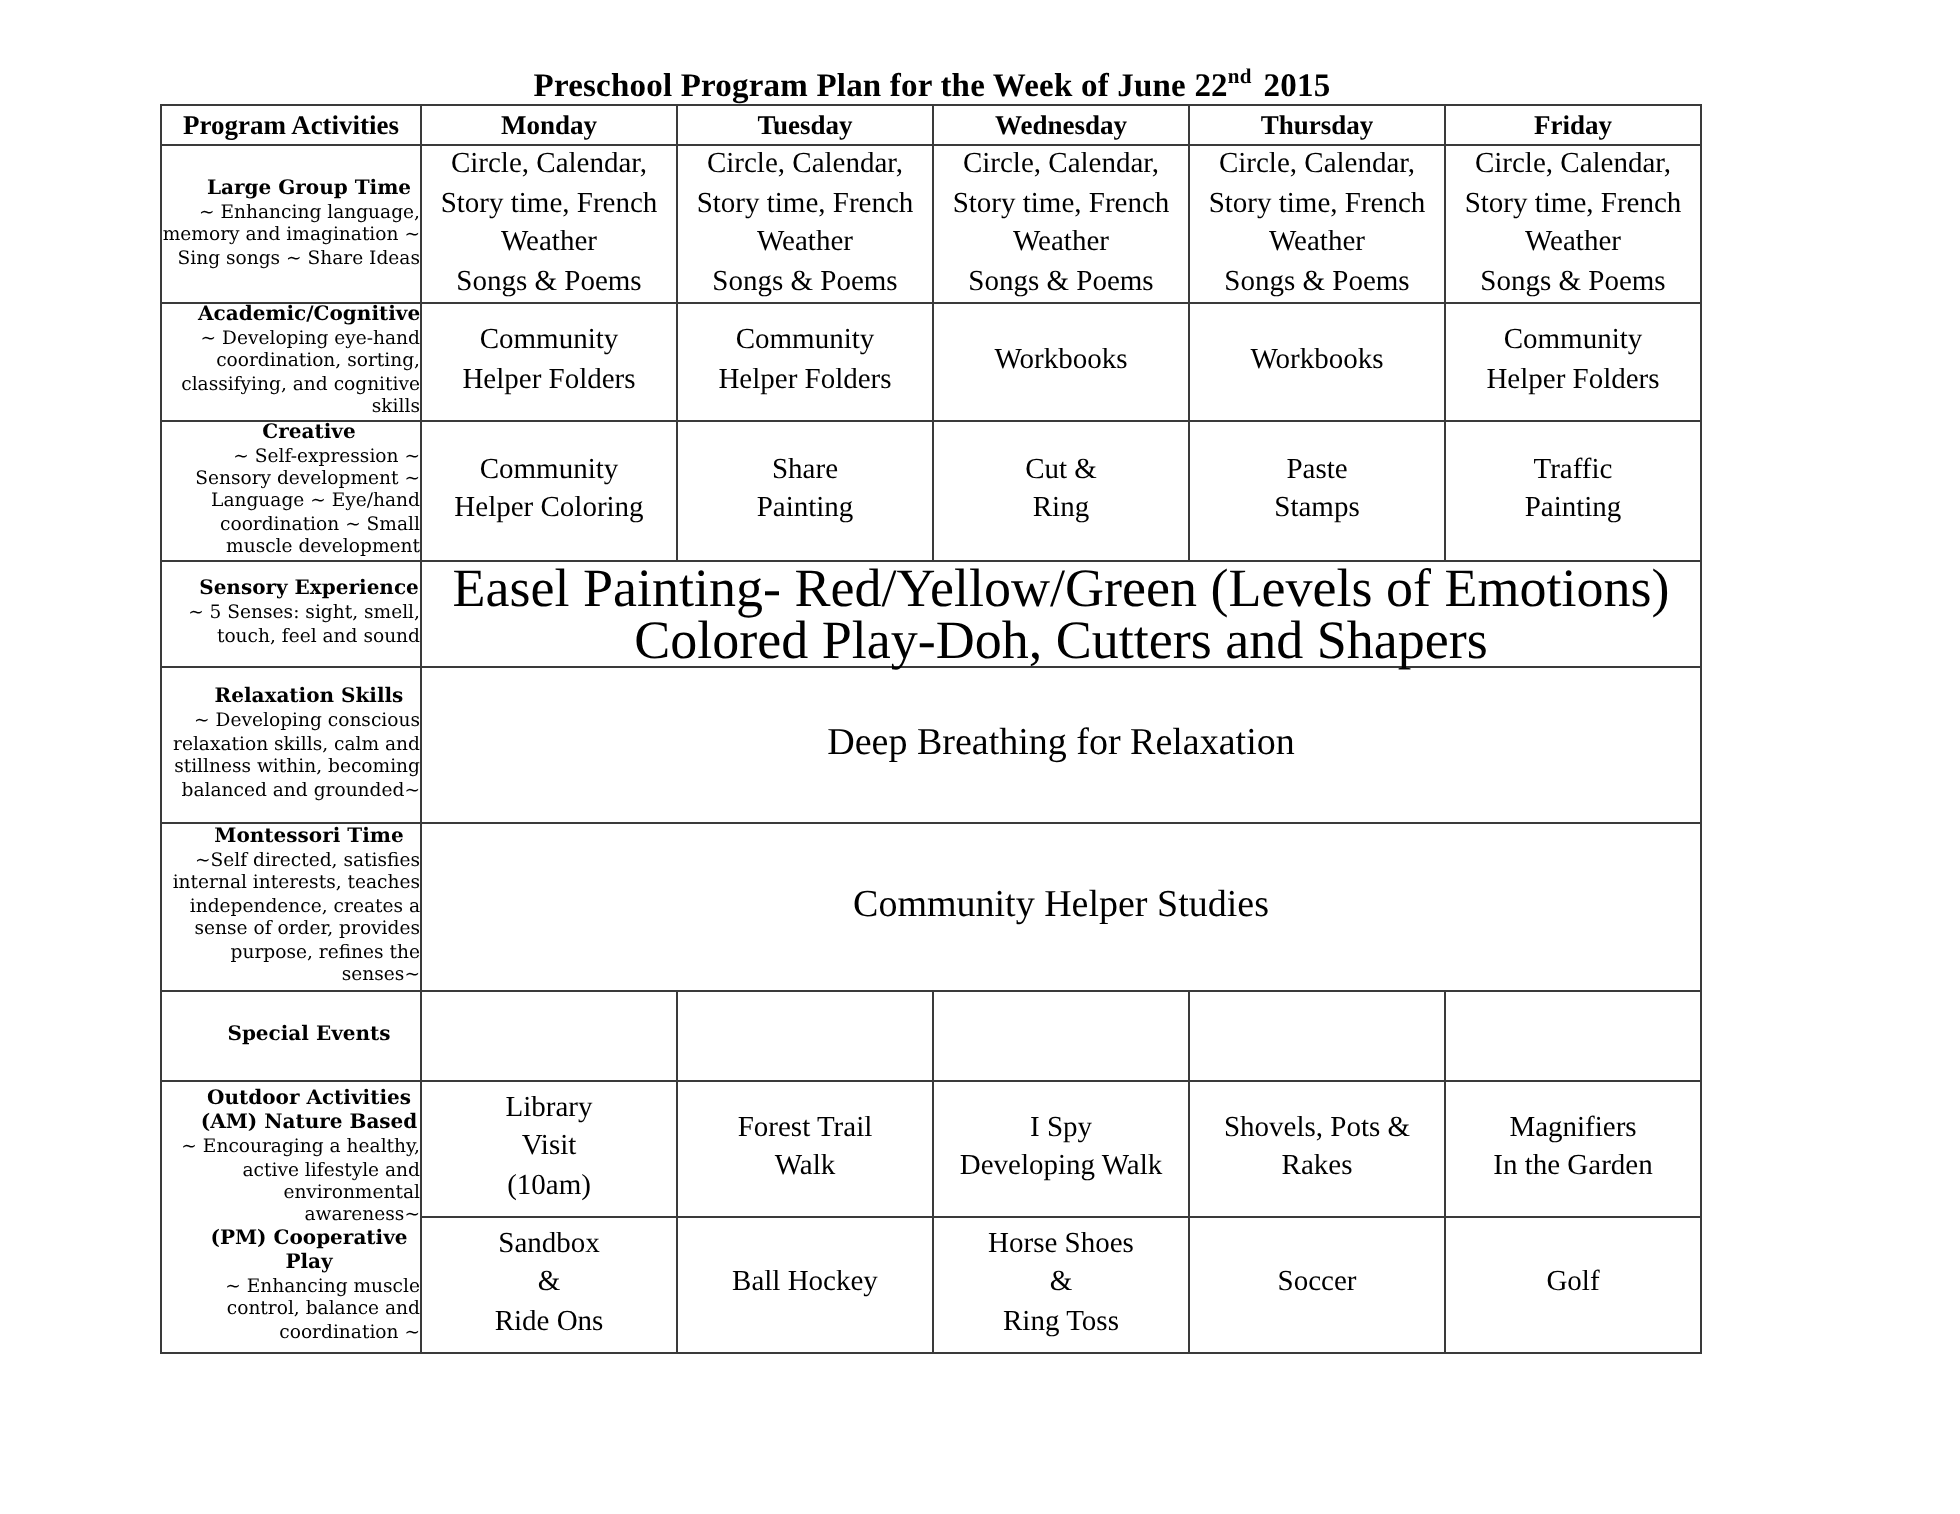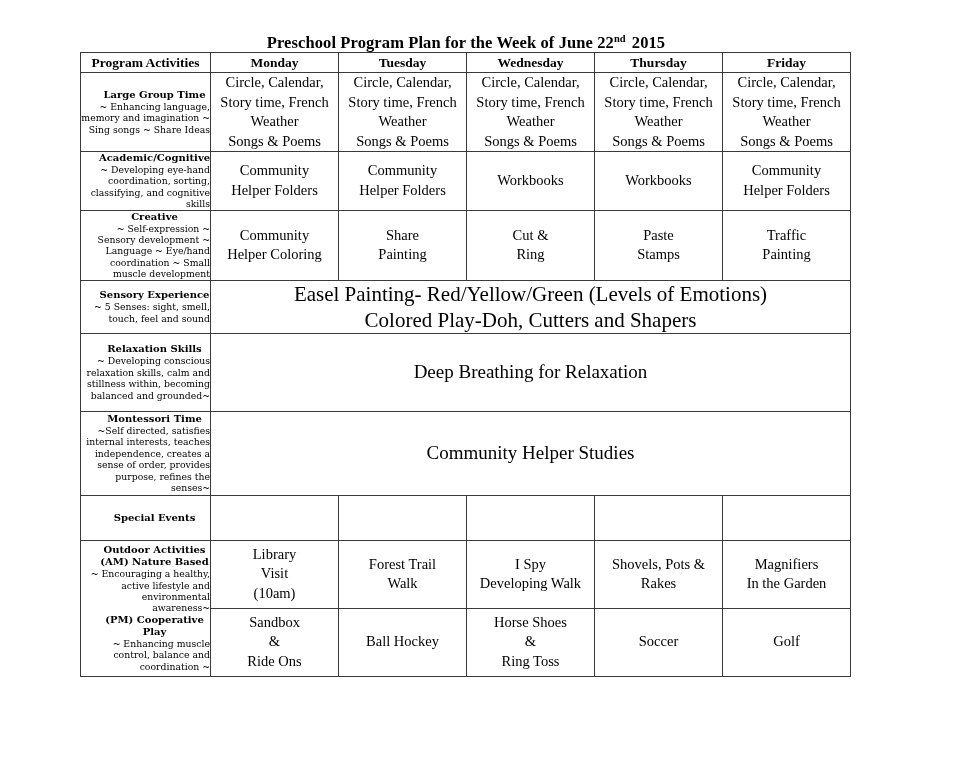--- a/index.html
+++ b/index.html
@@ -96,21 +96,21 @@
     font-family: "Liberation Serif", "DejaVu Serif", serif;
     font-size: 14.5px;
     line-height: 19.5px;
     padding: 5px 3px;
   }
   .cell .ln { display: block; }
 
   
   .band {
     font-family: "Liberation Serif", "DejaVu Serif", serif;
-    font-size: 21px;
+    font-size: 27px;
     line-height: 26px;
     padding: 6px 4px;
     text-align: center;
   }
   .band .ln { display: block; }
   .band.big { font-size: 19px; }
 
   .empty { height: 44px; }
 
   .r-large   { height: 65px; }

